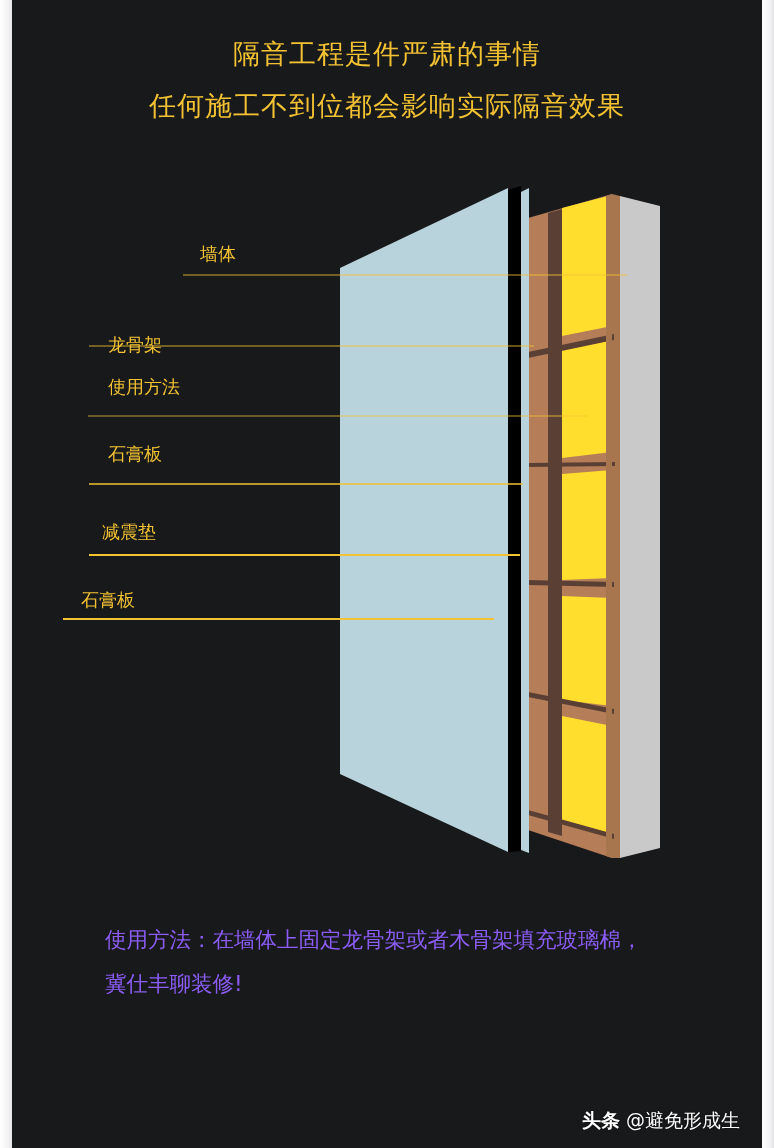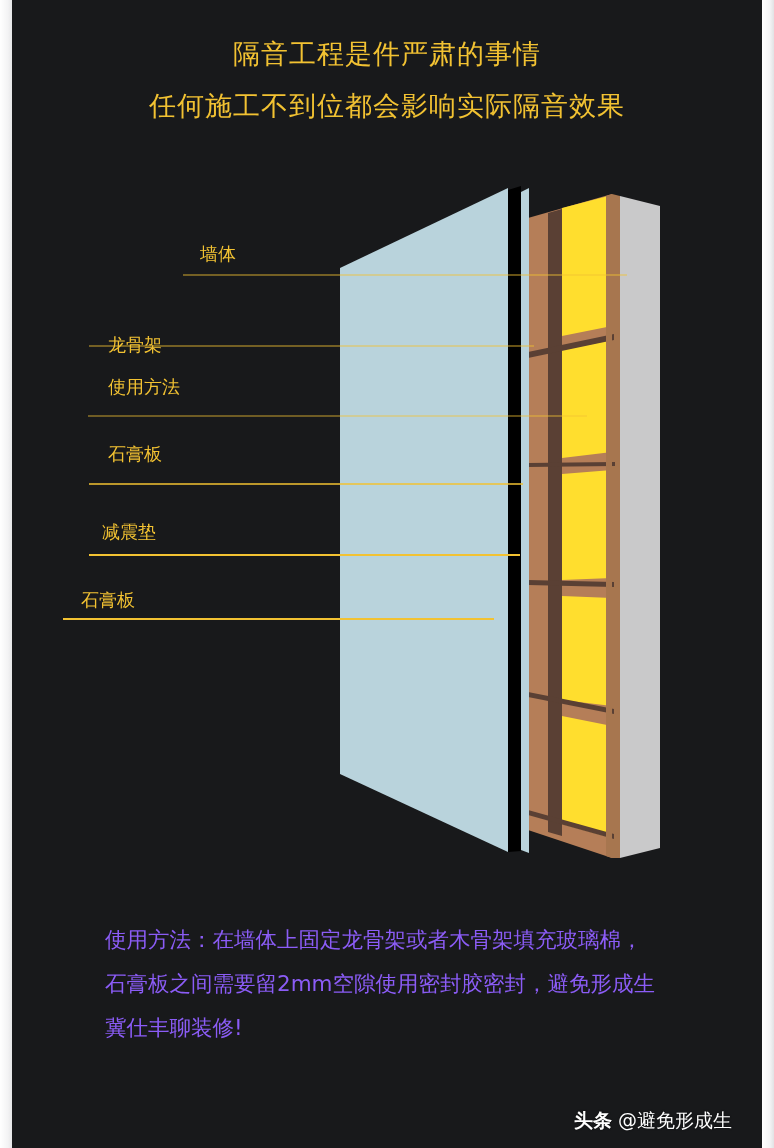--- a/index.html
+++ b/index.html
@@ -65,21 +65,21 @@
     .watermark {
       position: absolute;
       left: 574px;
       top: 1107px;
       color: #ffffff;
       font-size: 19px;
       line-height: 26px;
       white-space: nowrap;
       text-shadow: 0 0 2px rgba(0,0,0,0.6);
     }
-    .watermark .brand { font-weight: bold; margin-right: 6px; }
+    .watermark .brand { font-weight: bold; margin-right: 6px; margin-left: 8px; }
   </style>
 </head>
 <body>
 
 <div class="side-strip-left"></div>
 <div class="side-strip-right"></div>
 <div class="canvas"></div>
 
 <h1 class="title l1">隔音工程是件严肃的事情</h1>
 <h2 class="title l2">任何施工不到位都会影响实际隔音效果</h2>
@@ -130,19 +130,18 @@
 
 <div class="label" style="left:200px;top:240px;">墙体</div>
 <div class="label" style="left:108px;top:307px;margin-top:24px;">龙骨架</div>
 <div class="label" style="left:108px;top:373px;">使用方法</div>
 <div class="label" style="left:108px;top:440px;">石膏板</div>
 <div class="label" style="left:102px;top:518px;">减震垫</div>
 <div class="label" style="left:81px;top:586px;">石膏板</div>
 
 <div class="desc">
   <p>使用方法：在墙体上固定龙骨架或者木骨架填充玻璃棉，</p>
-  <p>石膏板之间需要留2mm空隙使用密封胶密封，避免形成生</p>
   <p>冀仕丰聊装修!</p>
 </div>
 
 <div class="watermark">
   <span class="brand">头条</span><span>@避免形成生</span>
 </div>
 
 </body></html>

